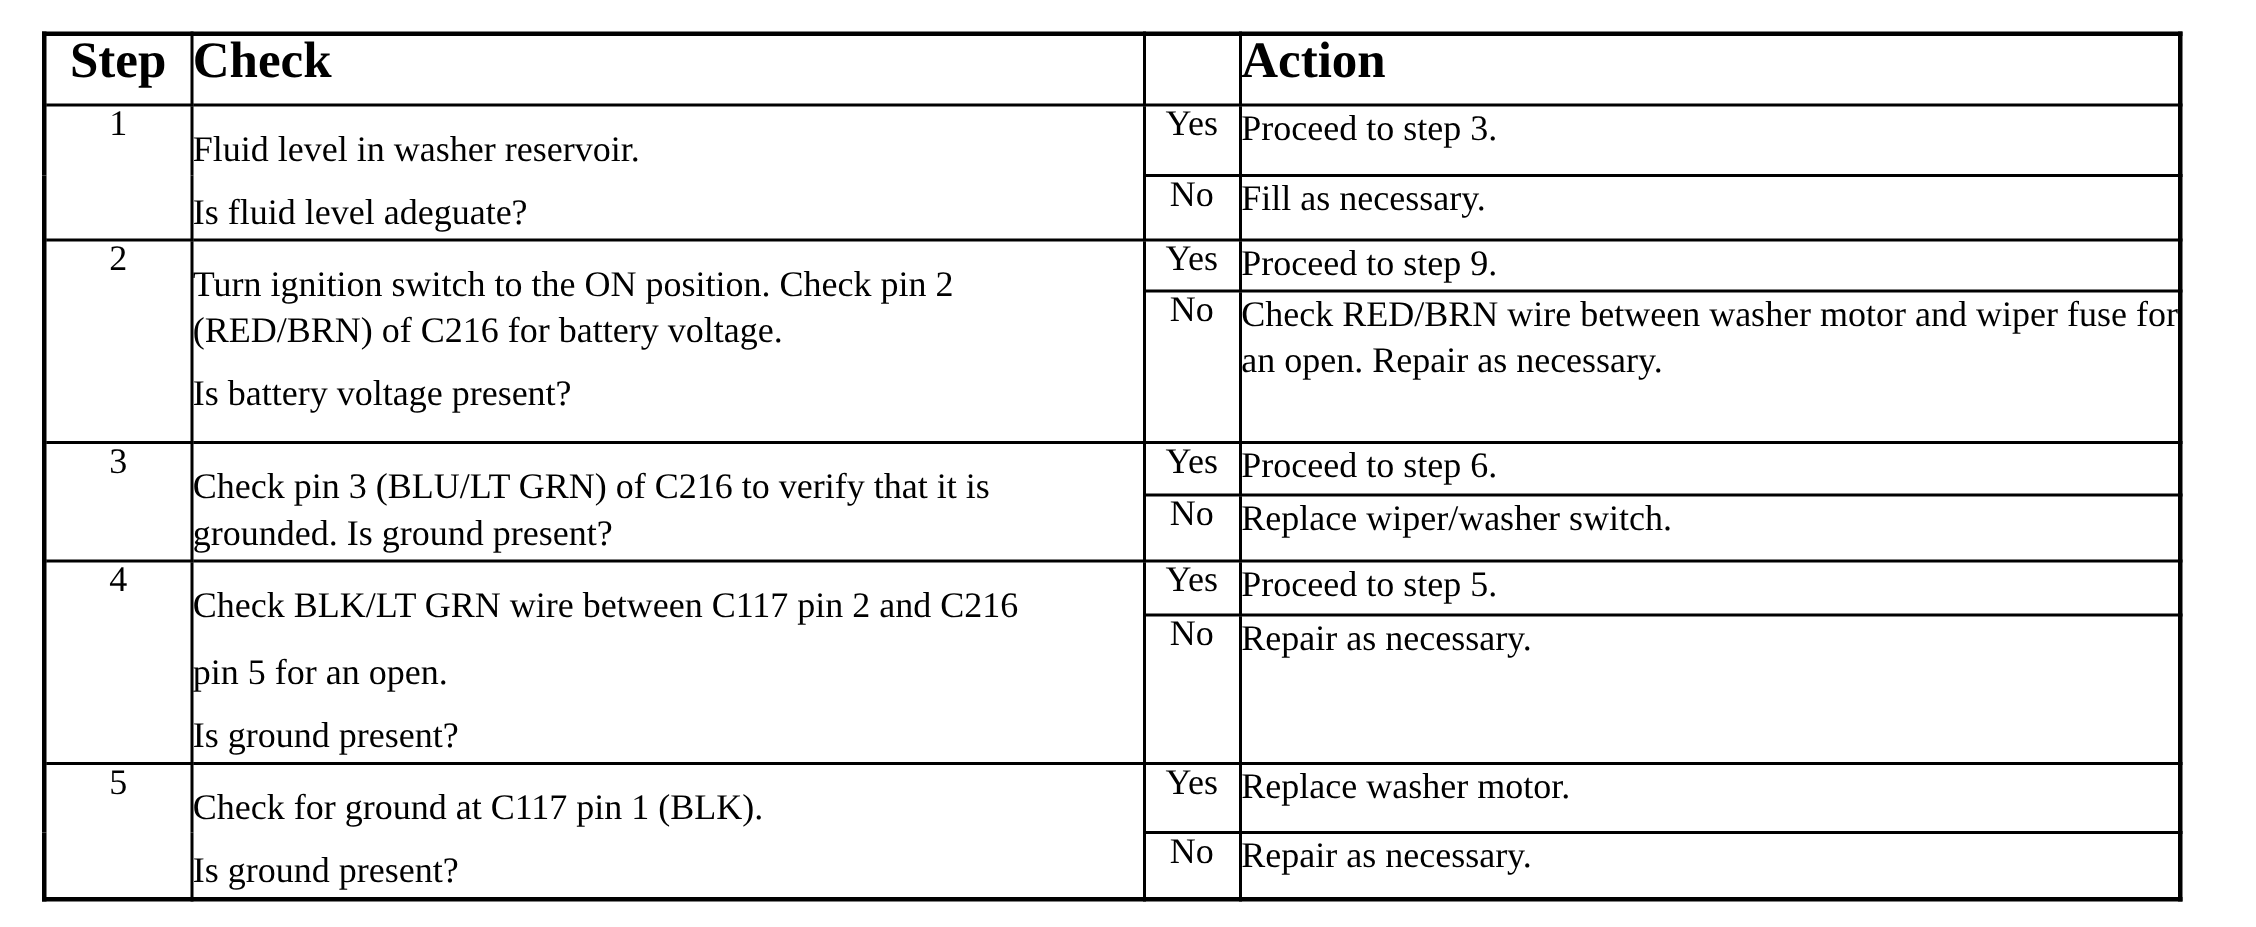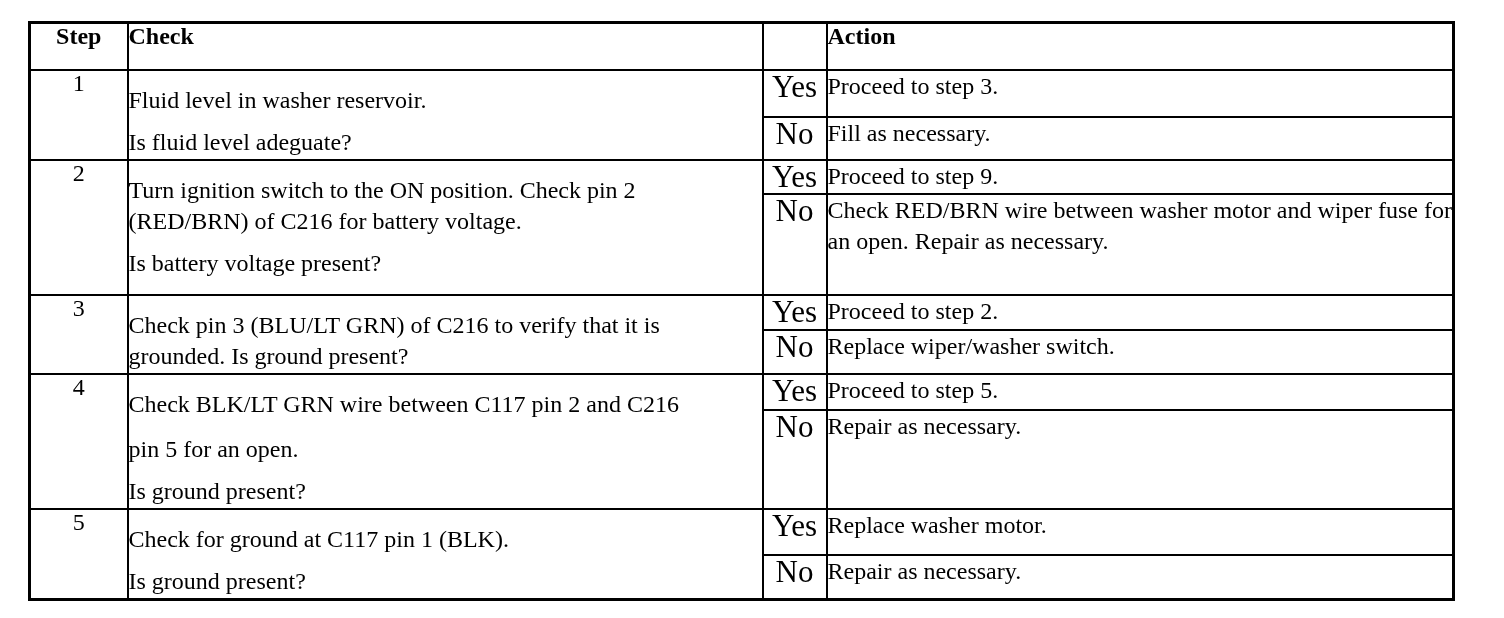--- a/index.html
+++ b/index.html
@@ -51,21 +51,21 @@
     border: 2px solid #000;
     vertical-align: top;
     padding: 0;
     background: #fff;
   }
 
   
   .hdr-cell {
     height: 45px;
     font-weight: bold;
-    font-size: 24px;
+    font-size: 34px;
     line-height: 1;
     padding: 9px 0 0 14px;
     text-align: left;
     white-space: nowrap;
   }
   .hdr-step {
     text-align: center;
     padding-left: 0;
   }
   .hdr-blank { }
@@ -85,21 +85,21 @@
   }
   .check-cell p {
     margin: 14px 0 0 0;
   }
   .check-cell p + p.gap {
     margin-top: 11px;
   }
 
   .yn-cell {
     text-align: center;
-    font-size: 31px;
+    font-size: 24px;
     line-height: 1;
     padding-top: 9px;
   }
 
   .action-cell {
     font-size: 24px;
     line-height: 1.30;
     padding: 8px 8px 6px 14px;
   }
   .action-cell p { margin: 0; }
@@ -164,21 +164,21 @@
         </td>
       </tr>
 
       <tr>
         <td class="step-cell" rowspan="2" style="height:41px;">3</td>
         <td class="check-cell" rowspan="2">
           <p>Check pin 3 (BLU/LT GRN) of C216 to verify that it is grounded. Is ground present?</p>
         </td>
         <td class="yn-cell">Yes</td>
         <td class="action-cell">
-          <p>Proceed to step 2.</p>
+          <p>Proceed to step 6.</p>
         </td>
       </tr>
 
       <tr>
         <td class="yn-cell" style="height:42px;">No</td>
         <td class="action-cell">
           <p>Replace wiper/washer switch.</p>
         </td>
       </tr>
 

